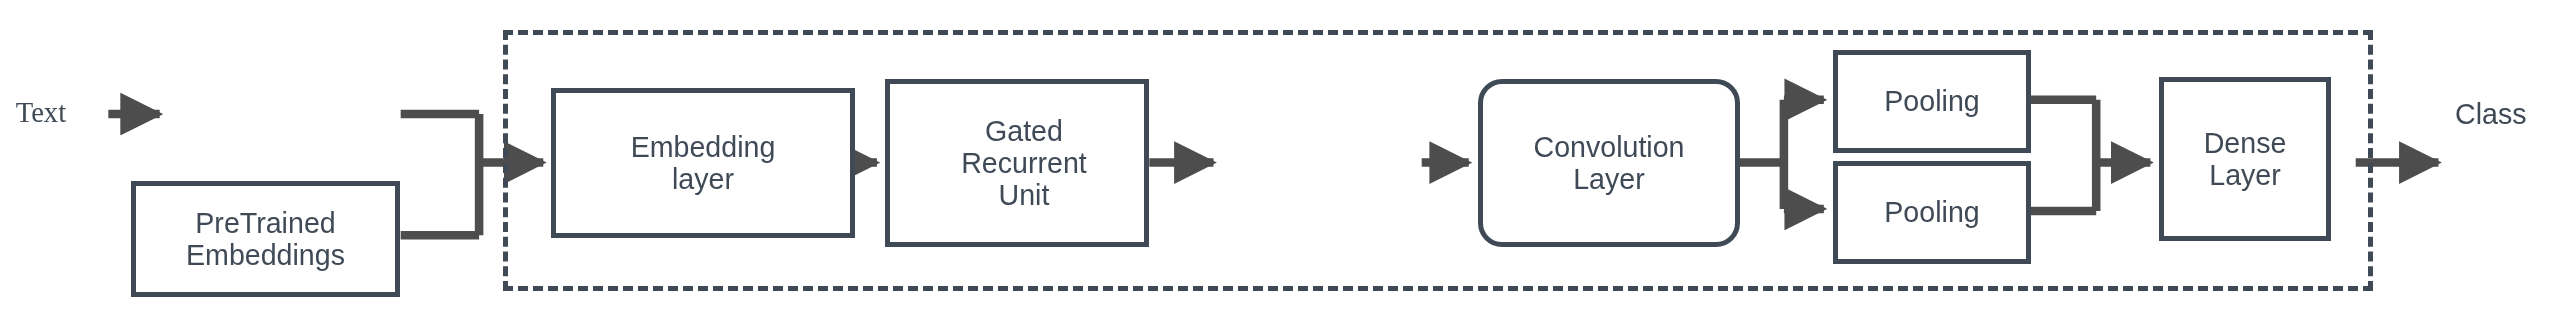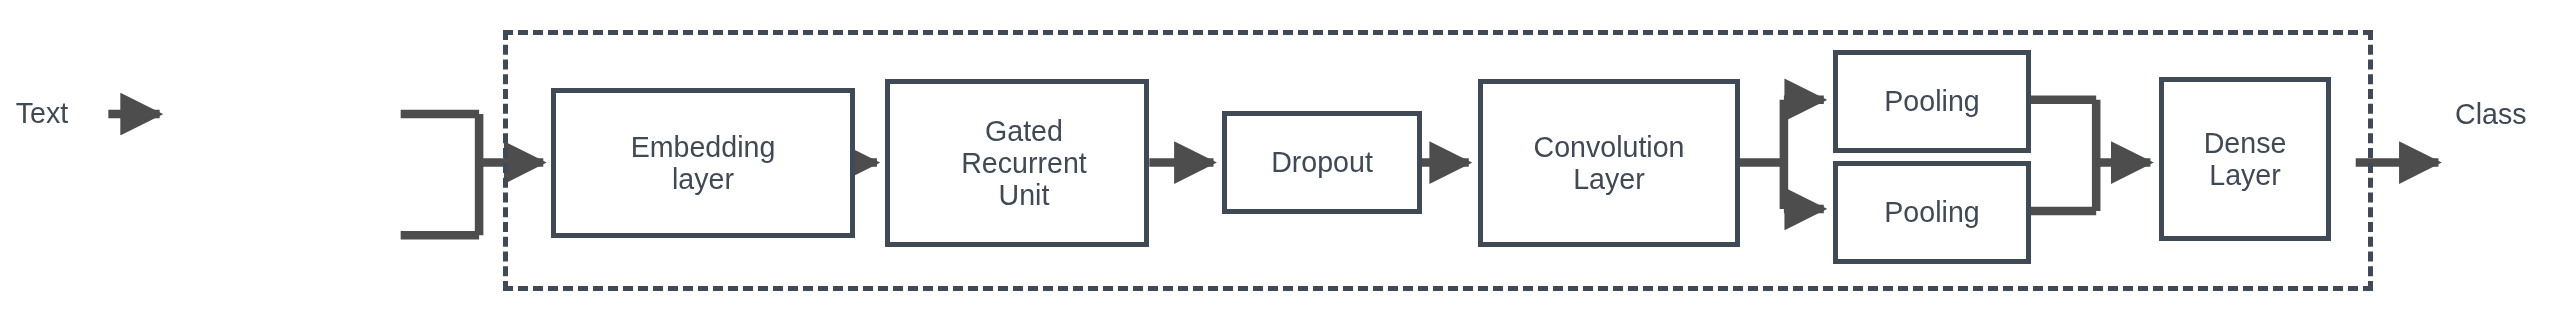--- a/index.html
+++ b/index.html
@@ -123,36 +123,37 @@
       <path d="M 2938 228 L 3014 228" stroke="#4d4d4d" stroke-width="12" fill="none" marker-end="url(#arrowhead)"></path>
     </g>
 
     <g>
       <path d="M 3302 228 L 3418 228" stroke="#4d4d4d" stroke-width="12" fill="none" marker-end="url(#arrowhead)"></path>
     </g>
   </svg>
 
   <div class="group-box" style="left:503px; top:30px; width:1870px; height:261px;"></div>
 
-  <div class="edge-label" style="left:15.7px; top:97px;">Text</div>
+  <div class="edge-label" style="left:15.7px; top:97px;font-family:Liberation Serif, serif;">Text</div>
 
   <div class="edge-label" style="left:2455px; top:98px;">Class</div>
 
 
+  <div class="node" style="left:131px; top:181px; width:269px; height:116px;">PreTrained
+Embeddings</div>
 
   <div class="node" style="left:551px; top:88px; width:304px; height:150px;">Embedding
 layer</div>
 
   <div class="node" style="left:885px; top:79px; width:264px; height:168px;padding-left:14px;">Gated
 Recurrent
 Unit</div>
 
-  <div class="node" style="left:1222px; top:111px; width:200px; height:103px;">Dropout</div>
 
-  <div class="node" style="left:1478px; top:79px; width:262px; height:168px;">Convolution
+  <div class="node" style="left:1478px; top:79px; width:262px; height:168px;border-radius:24px;">Convolution
 Layer</div>
 
   <div class="node" style="left:1833px; top:50px; width:198px; height:103px;">Pooling</div>
 
   <div class="node" style="left:1833px; top:161px; width:198px; height:103px;">Pooling</div>
 
   <div class="node" style="left:2159px; top:77px; width:172px; height:164px;">Dense
 Layer</div>
 
 </div>

